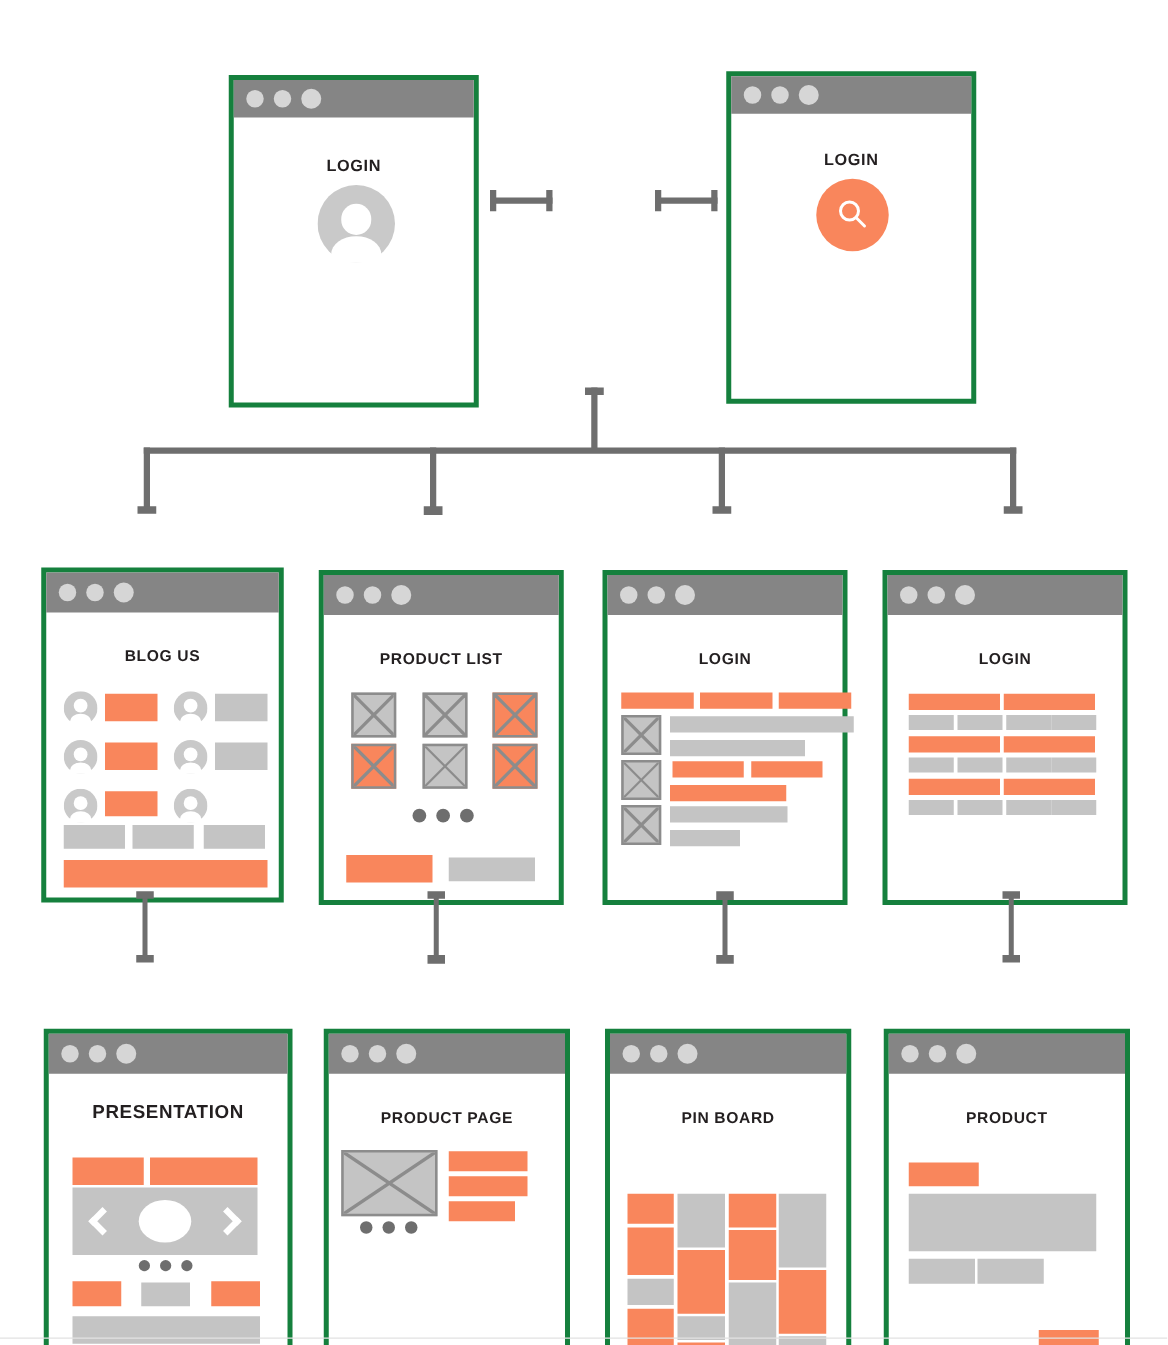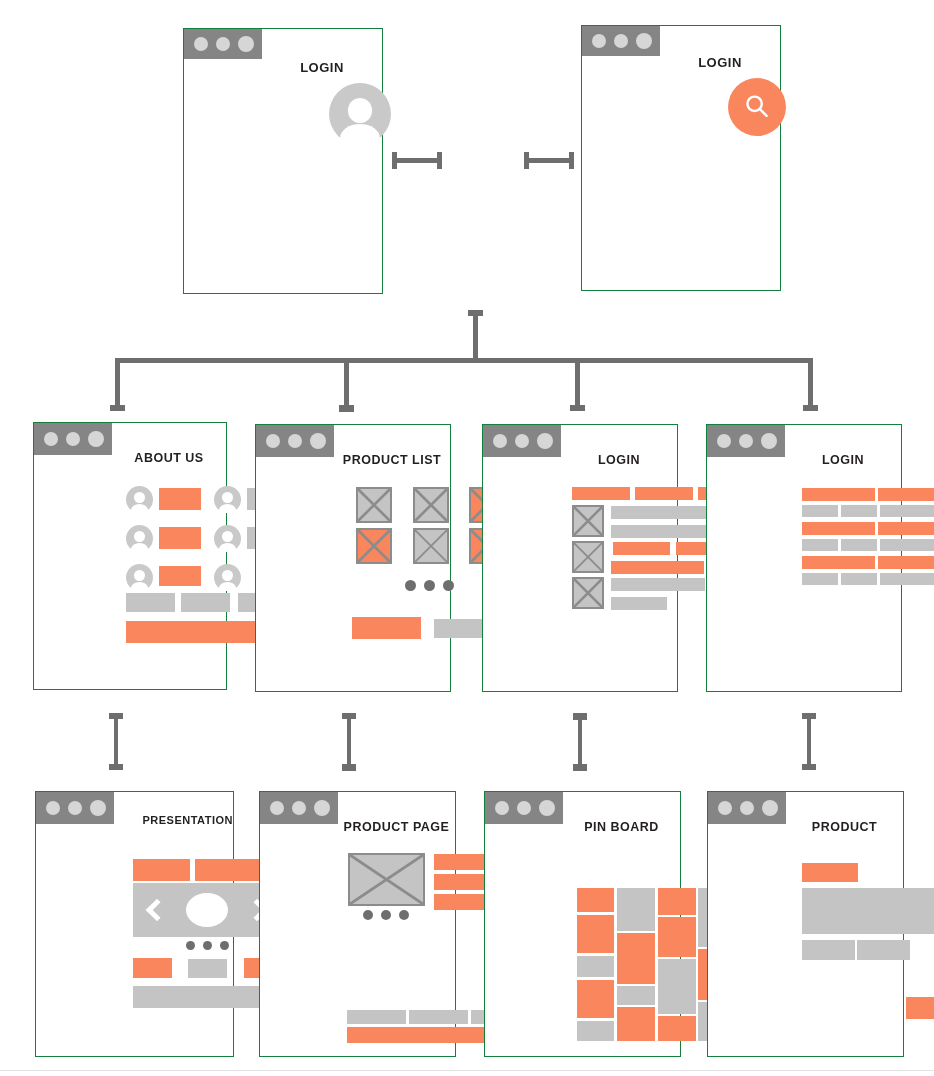--- a/index.html
+++ b/index.html
@@ -8,22 +8,22 @@
     background: #ffffff;
     font-family: "Liberation Sans", sans-serif;
     overflow: hidden;
   }
   #stage { position: relative; width: 934px; height: 1076px; }
 
   
   .win {
     position: absolute;
     background: #ffffff;
-    border: 1px solid #15803d;
-    display: flex; flex-direction: row;
+    border: 4px solid #15803d;
+    display: flex; flex-direction: column; margin-top: 32px;
   }
   .titlebar {
     background: #858585;
     display: flex; align-items: center;
     padding-left: 10px;
     flex: 0 0 auto;
   }
   .dot {
     border-radius: 50%;
     background: #d6d6d6;
@@ -144,21 +144,21 @@
   <div class="conn" style="left:808px; top:358px; width:5px; height:52px;"></div>
   <div class="cap" style="left:803px; top:405px; width:15px; height:6px;"></div>
 
   <div class="win" style="left:33px; top:422px; width:194px; height:268px;">
     <div class="titlebar" style="height:32px;">
       <span class="dot" style="width:14px;height:14px;"></span>
       <span class="dot" style="width:14px;height:14px;"></span>
       <span class="dot" style="width:16px;height:16px;"></span>
     </div>
     <div class="win-body">
-      <div class="win-title" style="position:absolute;left:0;top:28px;width:100%;font-size:12.5px;">ABOUT US</div>
+      <div class="win-title" style="position:absolute;left:0;top:28px;width:100%;font-size:12.5px;">BLOG US</div>
 
       <div class="avatar" style="left:14px; top:63px; width:27px; height:27px;">
           <div class="disc"></div>
           <div class="head"></div>
           <div class="body"></div>
         </div>
       <div class="blk or" style="left:47px; top:65px; width:42px; height:22px;"></div>
       <div class="avatar" style="left:102px; top:63px; width:27px; height:27px;">
           <div class="disc"></div>
           <div class="head"></div>
@@ -348,21 +348,21 @@
   <div class="cap" style="left:802px; top:713px; width:14px; height:6px;"></div>
   <div class="cap" style="left:802px; top:764px; width:14px; height:6px;"></div>
 
   <div class="win" style="left:35px; top:791px; width:199px; height:266px;">
     <div class="titlebar" style="height:32px;">
       <span class="dot" style="width:14px;height:14px;"></span>
       <span class="dot" style="width:14px;height:14px;"></span>
       <span class="dot" style="width:16px;height:16px;"></span>
     </div>
     <div class="win-body">
-      <div class="win-title" style="position:absolute;left:0;top:22px;width:100%;font-size:11px;text-align:right;">PRESENTATION</div>
+      <div class="win-title" style="position:absolute;left:0;top:22px;width:100%;font-size:15px;">PRESENTATION</div>
 
       <div class="blk or" style="left:19px; top:67px; width:57px; height:22px;"></div>
       <div class="blk or" style="left:81px; top:67px; width:86px; height:22px;"></div>
 
       <div class="caro" style="left:19px; top:91px; width:148px; height:54px;">
         <span class="chev l"></span>
         <span class="circ"></span>
         <span class="chev r"></span>
       </div>
 

